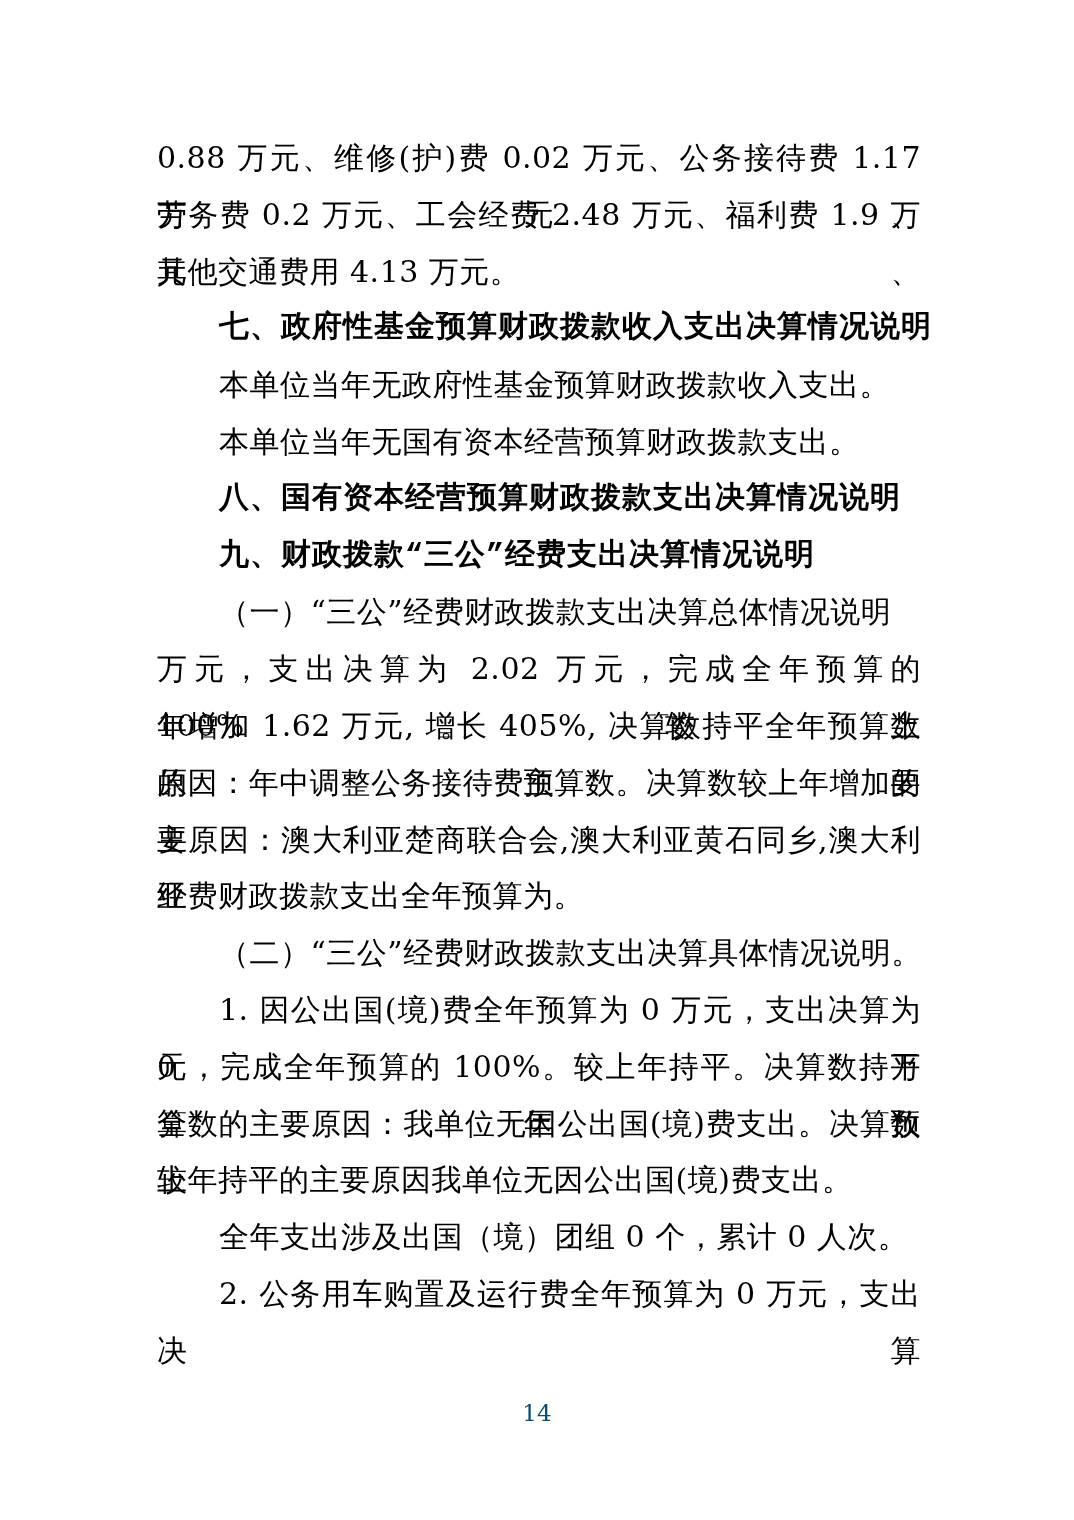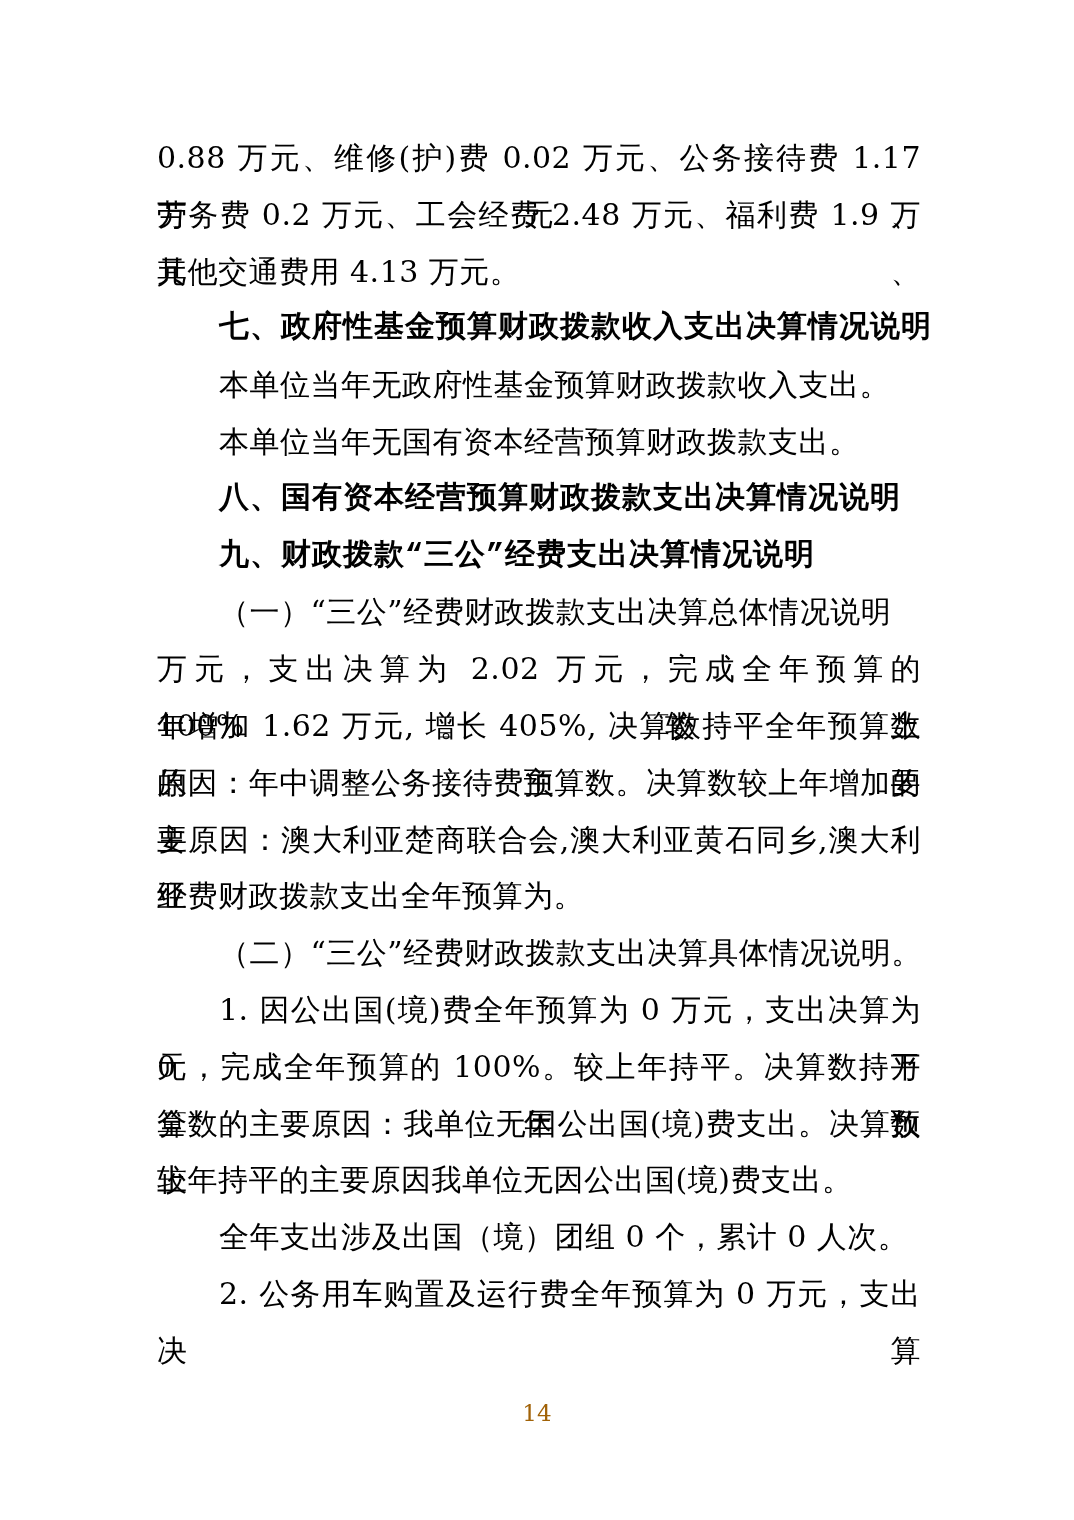--- a/index.html
+++ b/index.html
@@ -46,21 +46,21 @@
     letter-spacing: 1px;
   }
   .page-number {
     position: absolute;
     left: 0;
     top: 1400px;
     width: 100%;
     text-align: center;
     font-size: 23px;
     font-family: "DejaVu Serif", "Liberation Serif", serif;
-    color: #a16207;
+    color: #0c4a6e;
   }
 </style>
 </head>
 <body>
 
 <div class="page">
   <div class="content" id="document-body">
       <div class="line justify">0.88 万元、维修(护)费 0.02 万元、公务接待费 1.17 万元、</div>
       <div class="line justify">劳务费 0.2 万元、工会经费 2.48 万元、福利费 1.9 万元、</div>
       <div class="line">其他交通费用 4.13 万元。</div>

